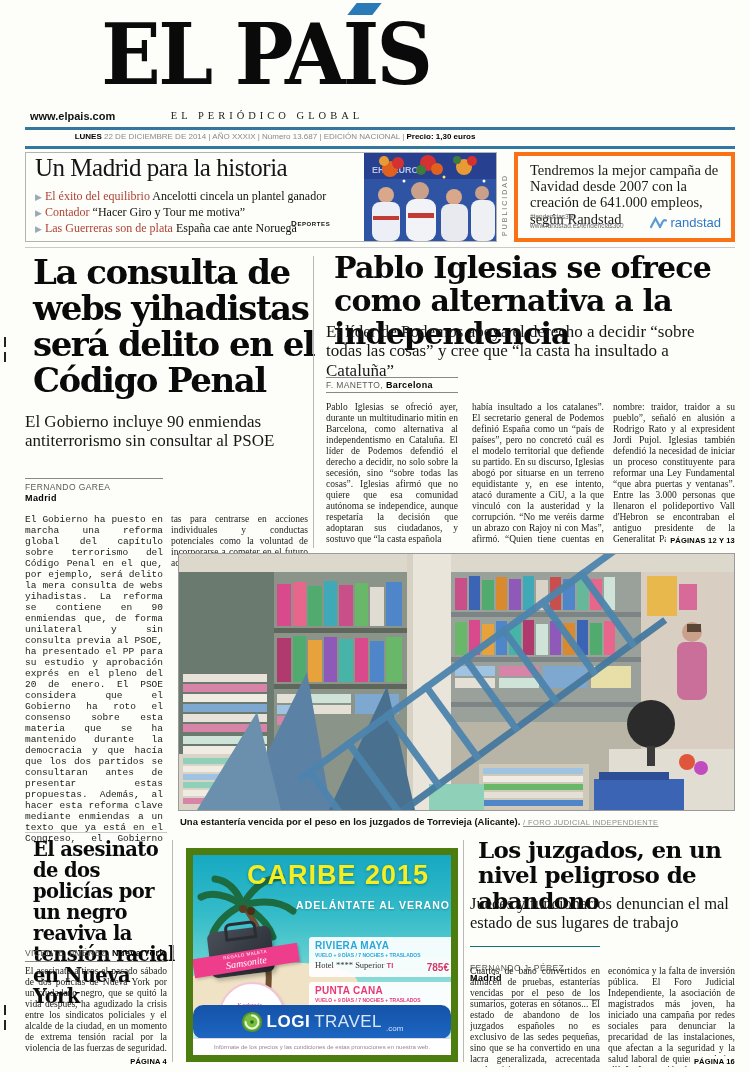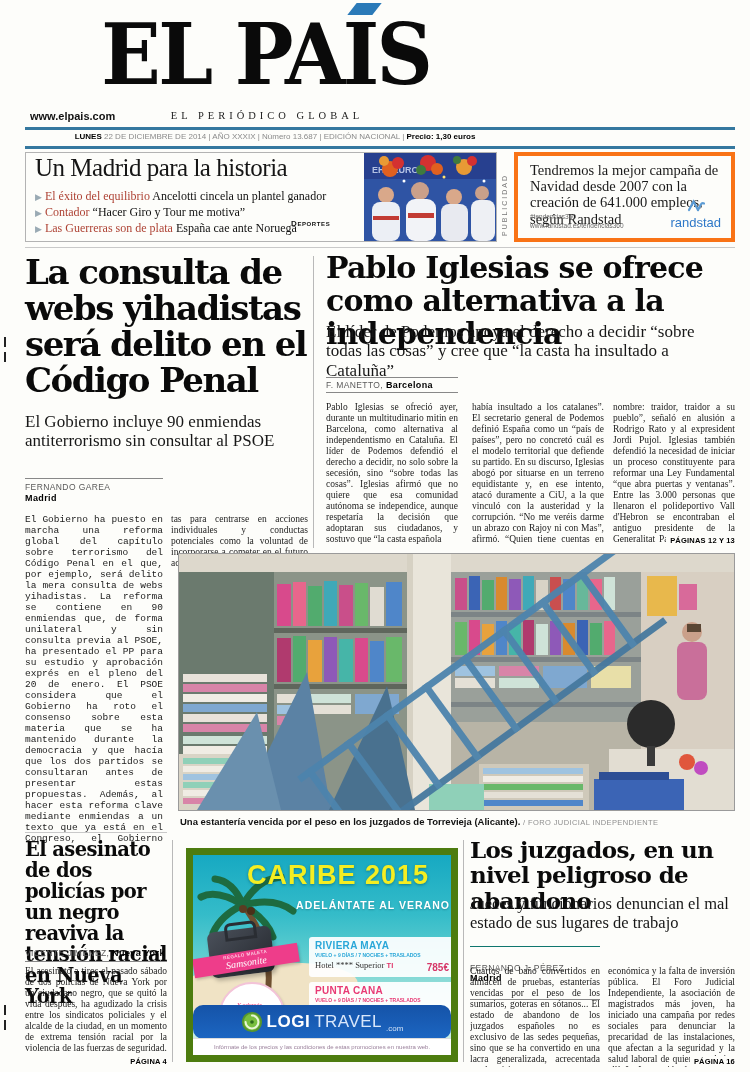--- a/index.html
+++ b/index.html
@@ -28,45 +28,45 @@
   .bullet-lead{color:#ae4335;}
   .promo-section{left:265px;top:66px;font-family:"Liberation Sans",sans-serif;font-weight:bold;
                  font-size:8px;letter-spacing:.6px;font-variant:small-caps;}
   .promo-photo{right:0;top:0;width:132px;height:88px;}
   .pub-label{left:501px;top:158px;height:78px;writing-mode:vertical-rl;transform:rotate(180deg);
              font-family:"Liberation Sans",sans-serif;font-size:7px;letter-spacing:2px;color:#777;}
   .randstad-box{left:514px;top:152px;width:221px;height:90px;border:4px solid #f97316;box-sizing:border-box;}
   .randstad-text{left:12px;top:6px;width:200px;font-size:14.5px;line-height:1.12;color:#1a1a1a;}
   .randstad-tags{left:12px;bottom:7px;font-family:"Liberation Sans",sans-serif;font-size:6.5px;color:#666;line-height:1.5;}
   .randstad-logo{right:10px;bottom:8px;display:flex;align-items:center;gap:3px;
-                 font-family:"Liberation Sans",sans-serif;font-size:13px;color:#2e78c8;flex-direction:column;}
-
-  
-  .headline{font-family:"DejaVu Serif",serif;font-weight:bold;color:#0a0a0a;}
+                 font-family:"Liberation Sans",sans-serif;font-size:13px;color:#2e78c8;}
+
+  
+  .headline{font-family:"DejaVu Serif",serif;font-weight:bold;color:#0a0a0a;margin-left:8px;}
   .lead-headline{left:25px;top:254px;width:286px;font-size:34px;line-height:1.06;letter-spacing:-1.5px;}
   .lead-subhead{left:25px;top:412px;width:286px;font-size:17px;line-height:1.13;color:#171717;}
   .byline{font-family:"Liberation Sans",sans-serif;font-size:8.5px;color:#5a5a5a;letter-spacing:.4px;}
   .byline b{color:#000;font-size:9px;}
   .lead-byline{left:25px;top:478px;width:138px;border-top:1px solid #888;padding-top:3px;line-height:1.3;}
   .bodytext{font-size:9.5px;line-height:11px;text-align:justify;color:#1b1b1b;overflow:hidden;}
   .lead-col1{left:25px;top:514px;width:138px;height:331px;font-family:Liberation Mono, monospace;}
   .lead-col2{left:171px;top:514px;width:137px;height:58px;}
   .pages{position:absolute;right:0;bottom:0;background:#fdfdfa;padding-left:4px;
          font-family:"Liberation Sans",sans-serif;font-weight:bold;font-size:7.5px;letter-spacing:.2px;color:#000;}
   .vdiv{width:1px;background:#b9b9b9;}
 
   .ig-headline{left:326px;top:251px;width:414px;font-size:30px;line-height:1.1;letter-spacing:-0.8px;}
   .ig-subhead{left:326px;top:322px;width:408px;font-size:17px;line-height:1.14;color:#171717;}
   .ig-byline{left:326px;top:377px;width:132px;border-top:1px solid #888;border-bottom:1px solid #888;padding:2px 0;}
   .ig-col{top:402px;width:132px;height:144px;}
 
   
   .big-photo{left:178px;top:553px;width:557px;height:258px;border:1px solid #9a9a9a;box-sizing:border-box;}
   .caption{left:180px;top:816px;width:556px;font-family:"Liberation Sans",sans-serif;font-size:9.5px;font-weight:bold;color:#111;}
-  .caption .credit{font-weight:normal;font-size:7.5px;color:#8f8f8f;letter-spacing:.4px;}
+  .caption .credit{font-weight:normal;font-size:7.5px;color:#8f8f8f;letter-spacing:.4px;text-decoration:underline;}
 
   
   .ny-headline{left:25px;top:839px;width:148px;font-size:19.5px;line-height:1.08;letter-spacing:-0.6px;}
   .ny-byline{left:25px;top:948px;width:142px;border-bottom:1px solid #888;padding-bottom:3px;}
   .ny-body{left:25px;top:966px;width:142px;height:101px;}
 
   .courts-headline{left:470px;top:837px;width:270px;font-size:23px;line-height:1.1;letter-spacing:-0.6px;}
   .courts-subhead{left:470px;top:895px;width:266px;font-size:16.5px;line-height:1.15;color:#171717;}
   .courts-byline{left:470px;top:946px;width:130px;border-top:1px solid #0f766e;border-bottom:1px solid #888;padding:16px 0;}
   .courts-col1{left:470px;top:966px;width:130px;height:101px;}

